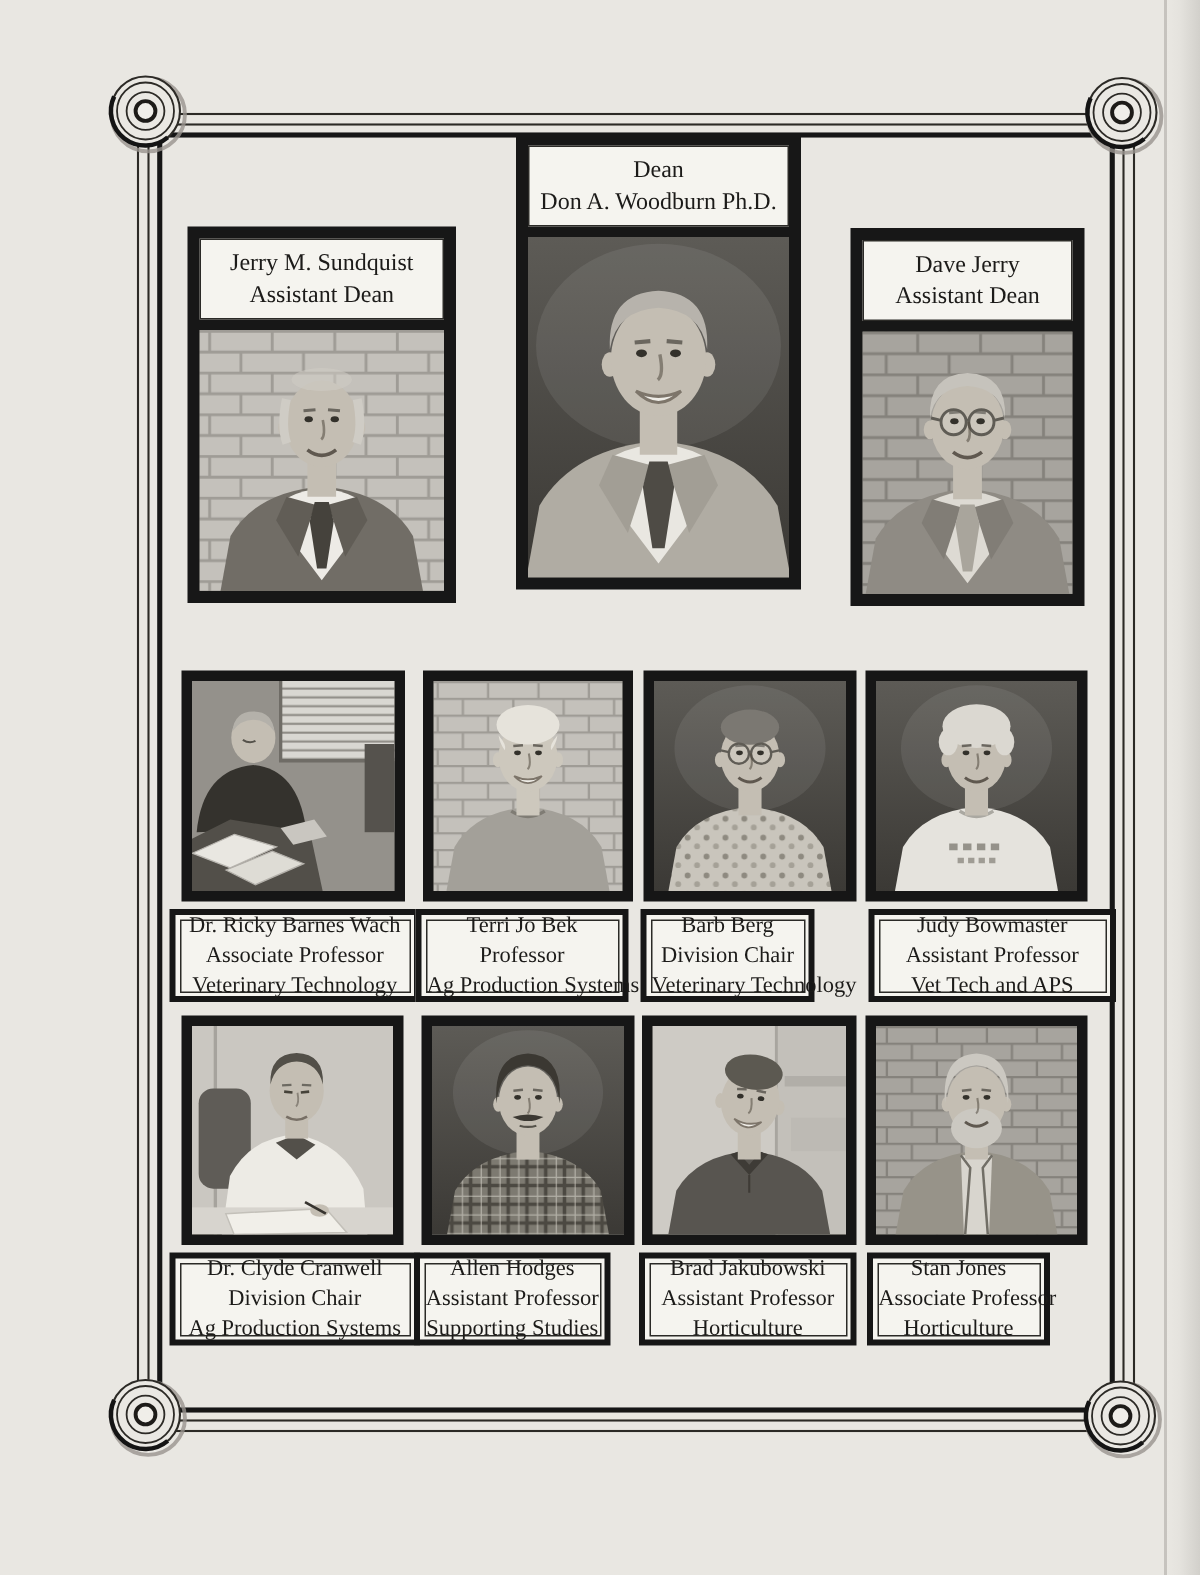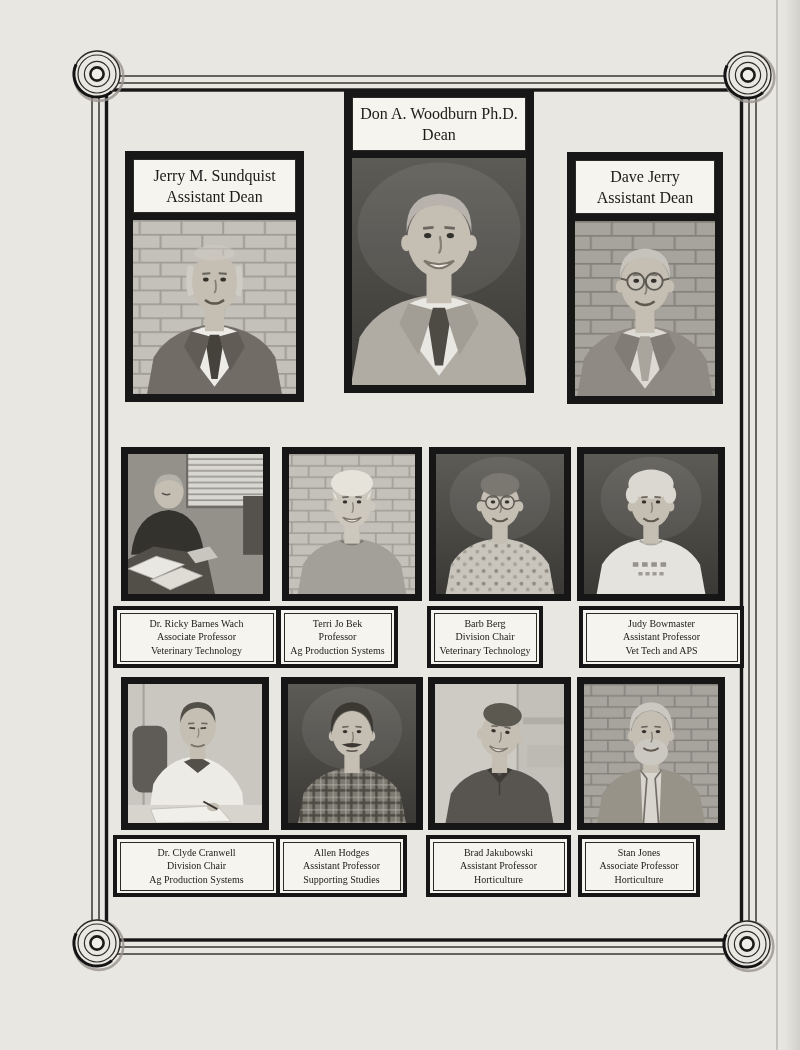--- a/index.html
+++ b/index.html
@@ -22,21 +22,21 @@
   .dean-line{font-size:16px;line-height:1.32;white-space:nowrap;}
   .dean-photo{flex:1 1 auto;margin-top:7px;overflow:hidden;background:#8a8780;}
   .dean-photo svg,.photo svg{display:block;width:100%;height:100%;}
 
   
   .photo-frame{position:absolute;background:#161616;padding:7px;box-sizing:border-box;}
   .photo{width:100%;height:100%;background:#8a8780;overflow:hidden;}
   .label-plate{position:absolute;border:4px solid #161616;background:#f5f4ef;box-sizing:border-box;}
   .label-inner{position:absolute;inset:2.5px;border:1.6px solid #2b2a27;
     display:flex;flex-direction:column;justify-content:center;text-align:center;}
-  .label-line{font-size:10px;line-height:1.34;white-space:nowrap;}
+  .label-line{font-size:15px;line-height:1.34;white-space:nowrap;}
 </style>
 </head>
 <body>
 
 <div class="page">
 
   <div class="edge-band"></div>
   <div class="edge-line"></div>
 
   <svg class="frame-svg" width="800" height="1050" viewBox="0 0 800 1050">
@@ -56,22 +56,22 @@
       </g>
     </defs>
     <use href="#orn" x="97" y="74"></use>
     <use href="#orn" x="748" y="75"></use>
     <use href="#orn" x="97" y="943"></use>
     <use href="#orn" x="747" y="944"></use>
   </svg>
 
   <div class="dean-unit" style="left:344px;top:89px;width:190px;height:304px">
     <div class="dean-plate">
+      <div class="dean-line">Dean</div>
       <div class="dean-line">Don A. Woodburn Ph.D.</div>
-      <div class="dean-line">Dean</div>
     </div>
     <div class="dean-photo">
       <svg viewBox="0 0 100 100" preserveAspectRatio="xMidYMax slice">
           <defs>
    <pattern id="p0bkL" width="24" height="16" patternUnits="userSpaceOnUse">
               <rect width="24" height="16" fill="#c4c1bb"></rect>
               <path d="M0,0.5H24M0,8.5H24M7,0.5V8.5M19,8.5V16" stroke="#9f9c96" stroke-width="1.1" fill="none"></path>
             </pattern>
    <pattern id="p0bkM" width="24" height="16" patternUnits="userSpaceOnUse">
               <rect width="24" height="16" fill="#a7a49e"></rect>
@@ -452,21 +452,21 @@
     </div>
   </div>
 
   <div class="label-plate" style="left:113px;top:606px;width:167px;height:62px">
     <div class="label-inner">
       <div class="label-line">Dr. Ricky Barnes Wach</div>
       <div class="label-line">Associate Professor</div>
       <div class="label-line">Veterinary Technology</div>
     </div>
   </div>
-  <div class="label-plate" style="left:277px;top:606px;width:121px;height:62px">
+  <div class="label-plate" style="left:277px;top:606px;width:142px;height:62px">
     <div class="label-inner">
       <div class="label-line">Terri Jo Bek</div>
       <div class="label-line">Professor</div>
       <div class="label-line">Ag Production Systems</div>
     </div>
   </div>
   <div class="label-plate" style="left:427px;top:606px;width:116px;height:62px">
     <div class="label-inner">
       <div class="label-line">Barb Berg</div>
       <div class="label-line">Division Chair</div>

